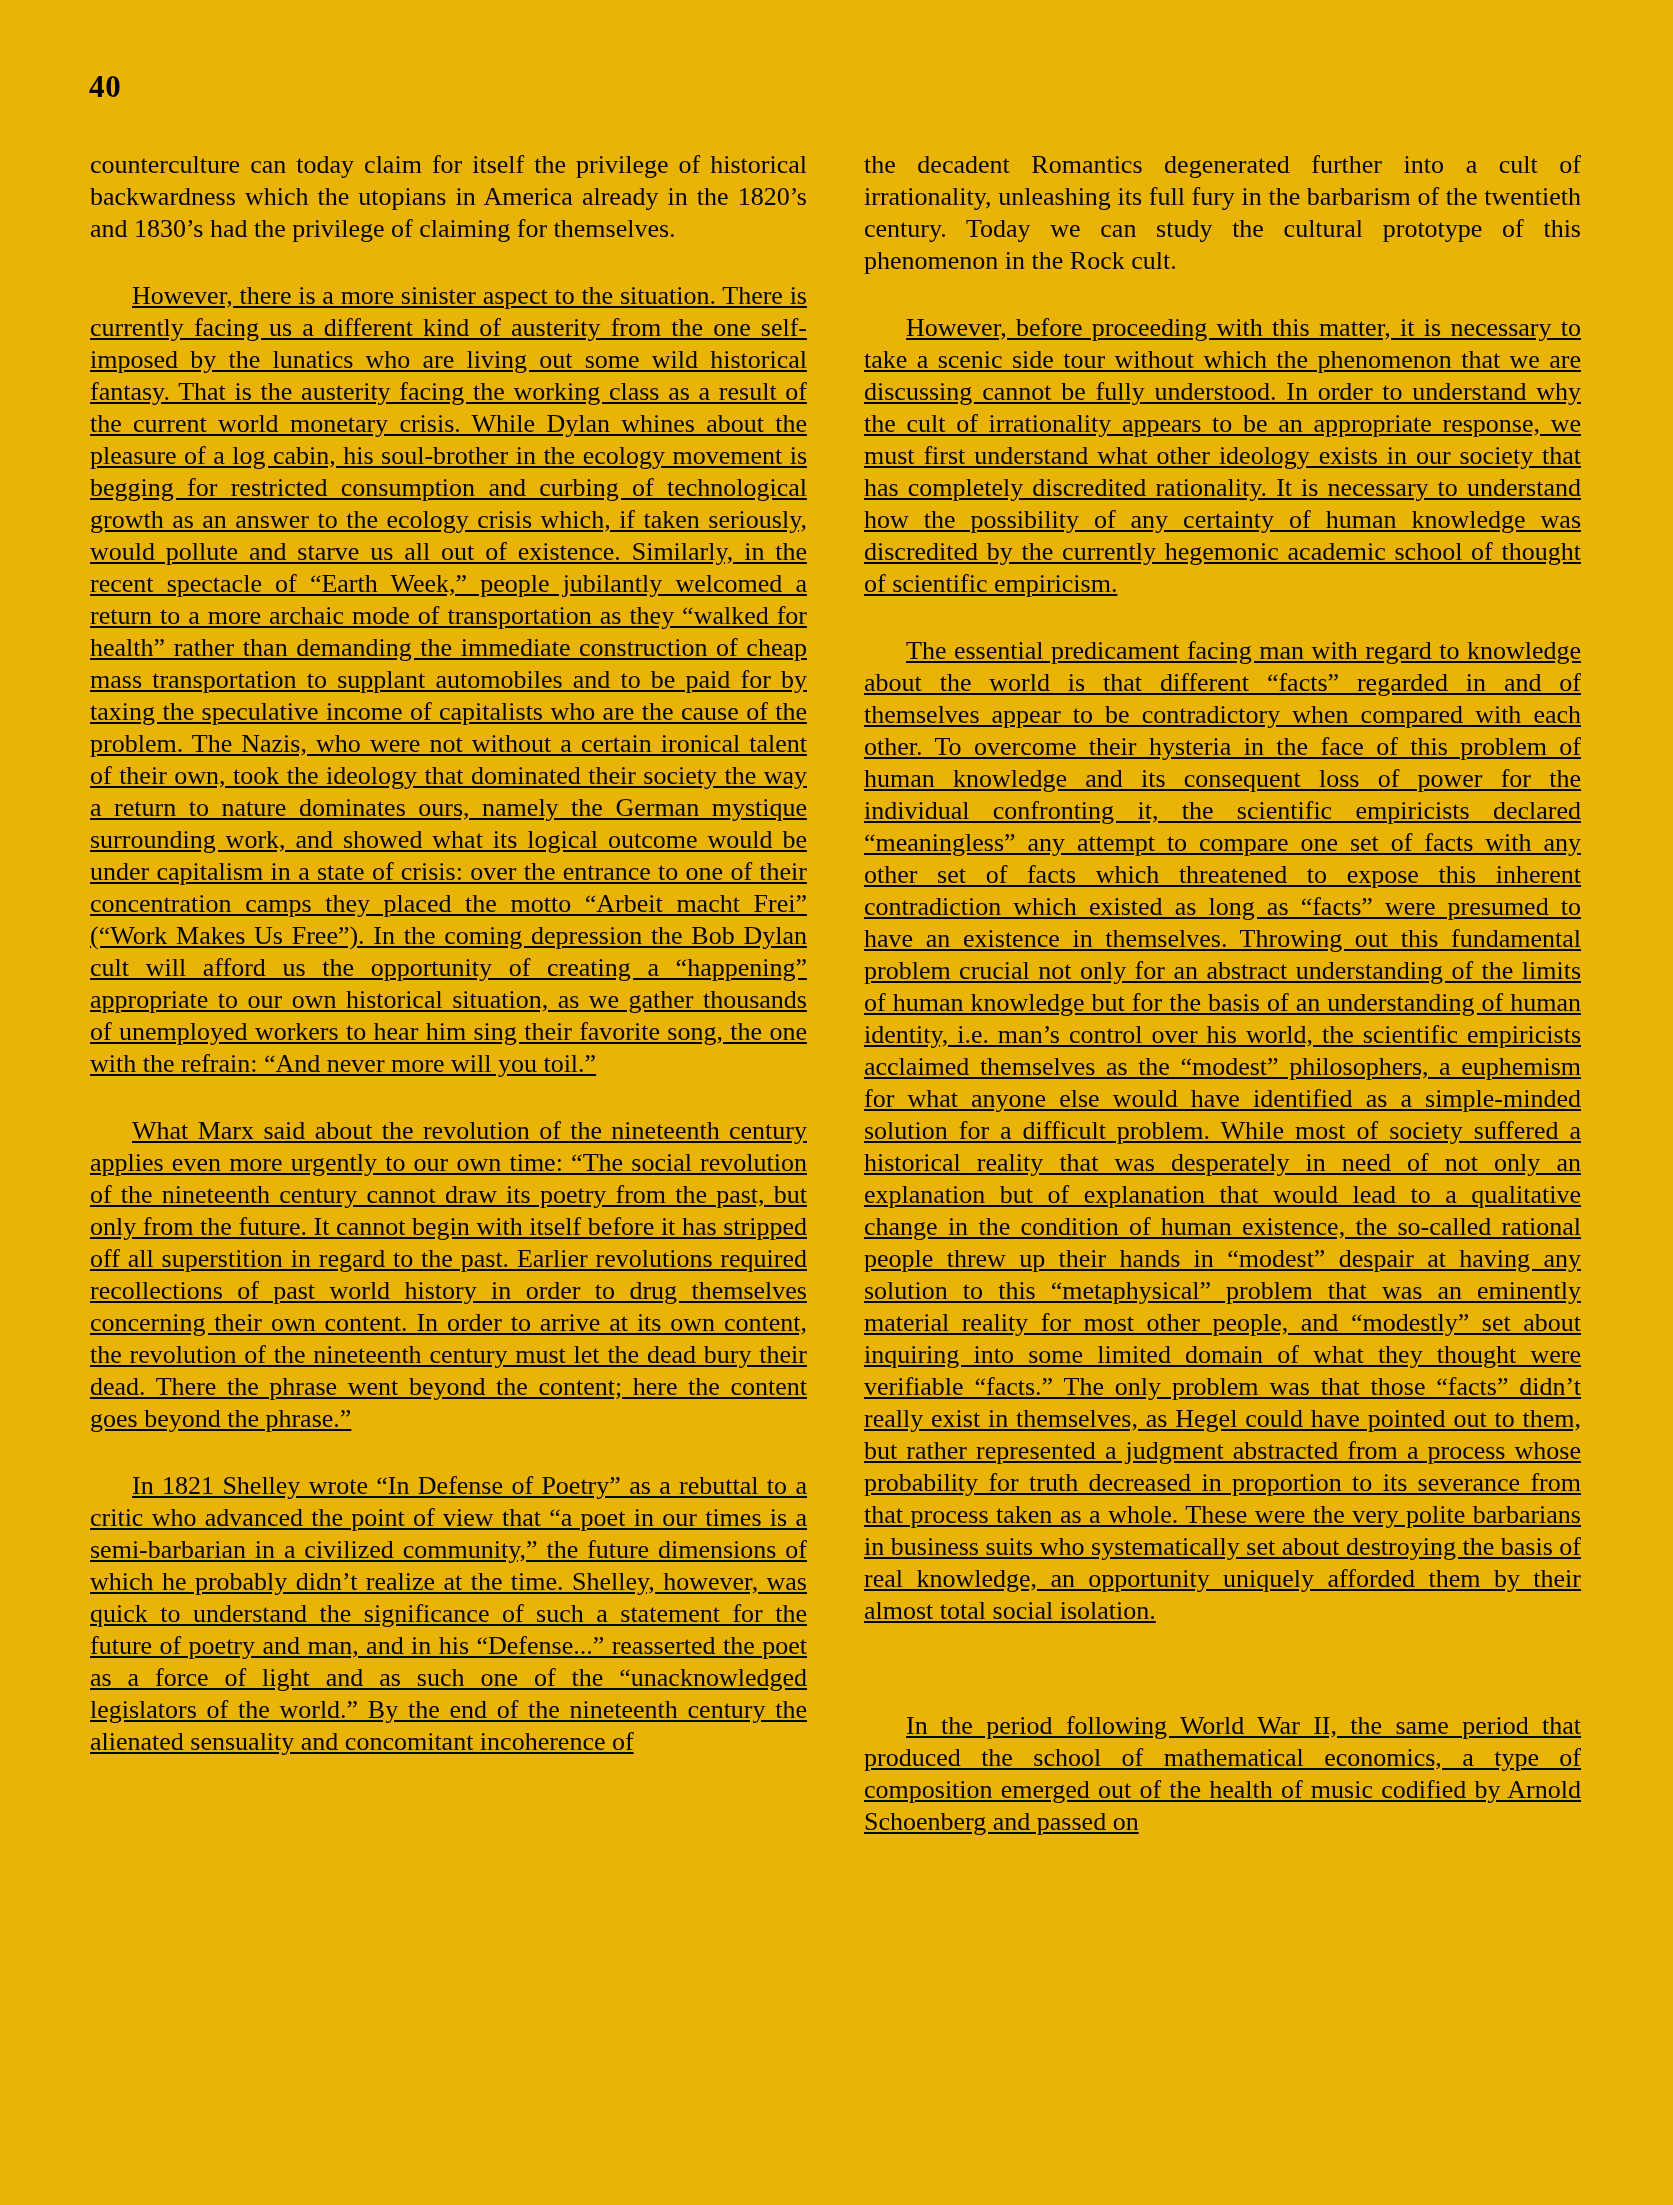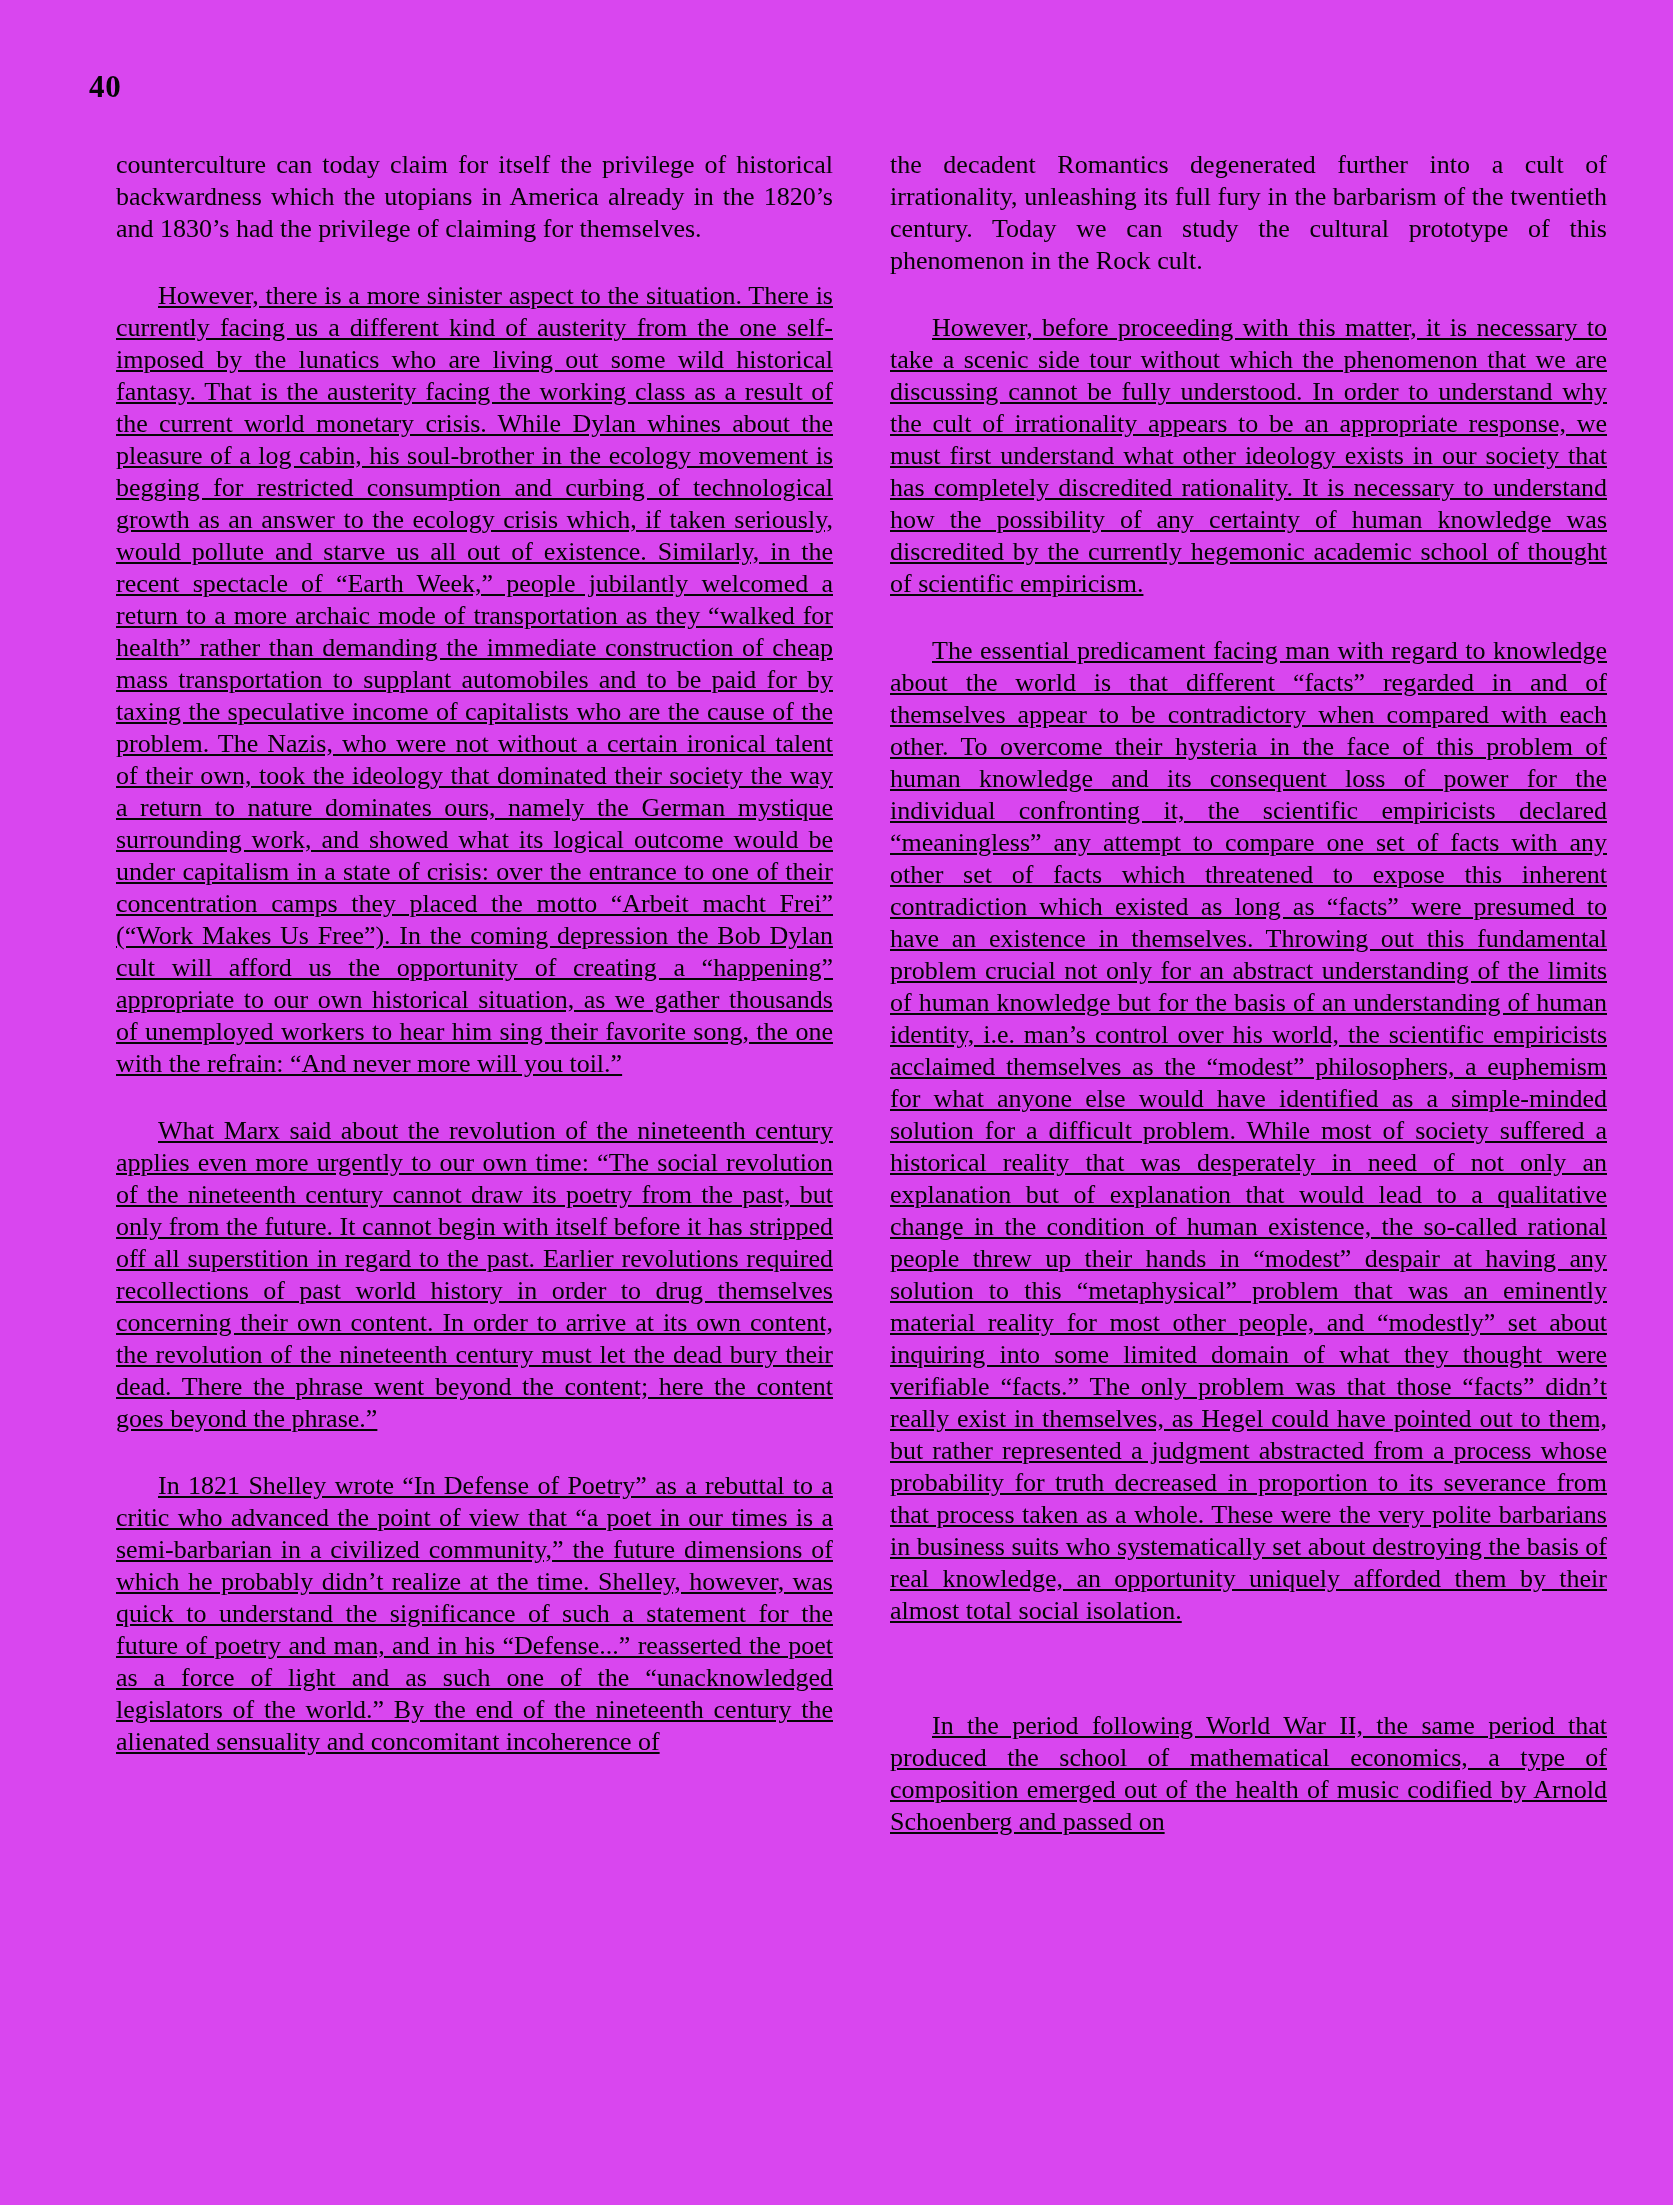--- a/index.html
+++ b/index.html
@@ -4,41 +4,40 @@
 <style>
   html, body {
     margin: 0;
     padding: 0;
     background: #e8e8e8;
   }
   .page {
     position: relative;
     width: 1673px;
     height: 2205px;
-    background: #d946ef;
+    background: #eab308;
     color: #050505;
     font-family: "Liberation Serif", serif;
     overflow: hidden;
   }
   .page-number {
     position: absolute;
     left: 89px;
     top: 69px;
     font-size: 31px;
     font-weight: bold;
     letter-spacing: 0.7px;
   }
   .column {
     position: absolute;
     top: 149px;
     width: 717px;
     font-size: 26px;
     line-height: 32px;
     text-align: justify;
-    margin-left: 26px;
   }
   .column-left  { left: 90px; }
   .column-right { left: 864px; }
   .column p {
     margin: 0;
     padding: 0;
   }
   .column p + p {
     margin-top: 35px;
   }

